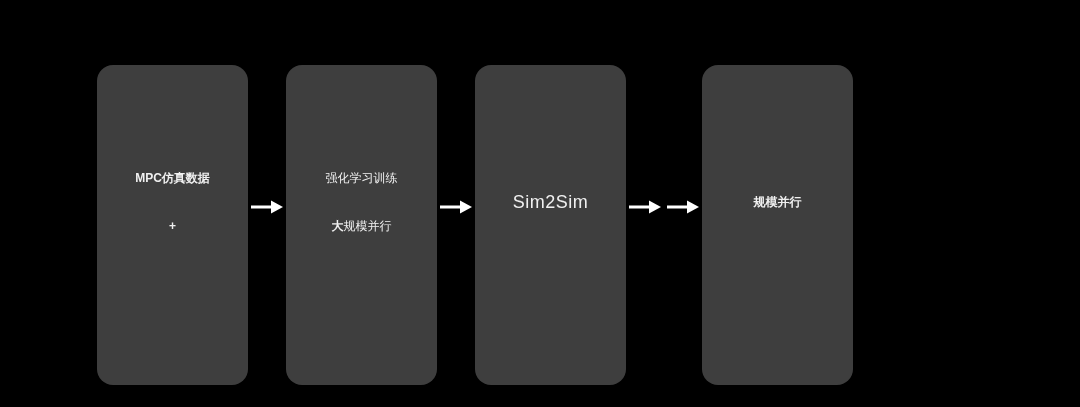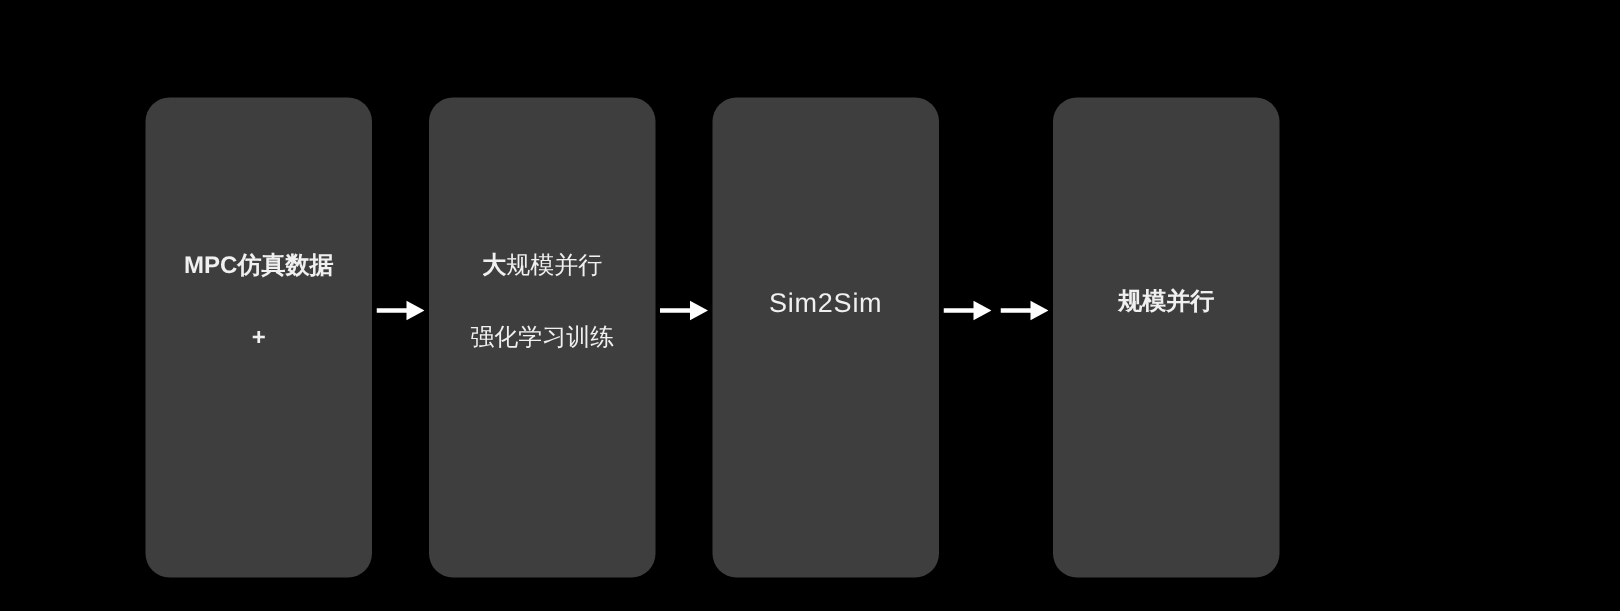--- a/index.html
+++ b/index.html
@@ -29,21 +29,21 @@
     border-radius: 16px;
     display: flex;
     flex-direction: column;
     align-items: center;
     justify-content: center;
     padding-bottom: 46px;
     text-align: center;
   }
   .line {
     display: block;
-    font-size: 16px;
+    font-size: 12px;
     line-height: 48px;
     color: #f0f0f0;
     font-weight: 400;
     white-space: nowrap;
   }
   .line.bold {
     font-weight: 700;
   }
   .line.latin {
     font-size: 18px;
@@ -76,22 +76,22 @@
   </div>
 
   <div class="connector">
     <svg width="32" height="16" viewBox="0 0 32 16">
       <rect x="0" y="6.5" width="22" height="3" fill="#ffffff"></rect>
       <polygon points="20,1.5 32,8 20,14.5" fill="#ffffff"></polygon>
     </svg>
   </div>
 
   <div class="node">
+    <span class="line">强化学习训练</span>
     <span class="line mixed"><span class="bold-part">大</span><span>规模并行</span></span>
-    <span class="line">强化学习训练</span>
   </div>
 
   <div class="connector">
     <svg width="32" height="16" viewBox="0 0 32 16">
       <rect x="0" y="6.5" width="22" height="3" fill="#ffffff"></rect>
       <polygon points="20,1.5 32,8 20,14.5" fill="#ffffff"></polygon>
     </svg>
   </div>
 
   <div class="node">

